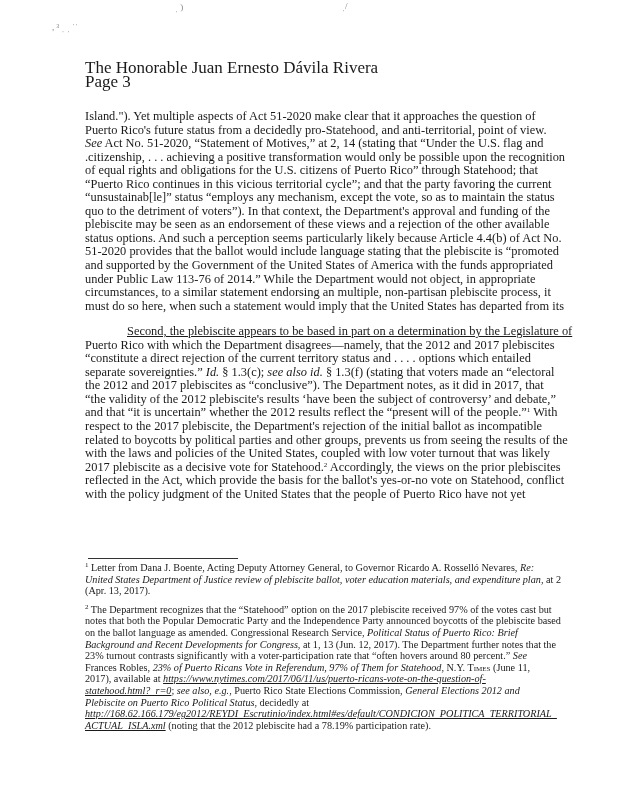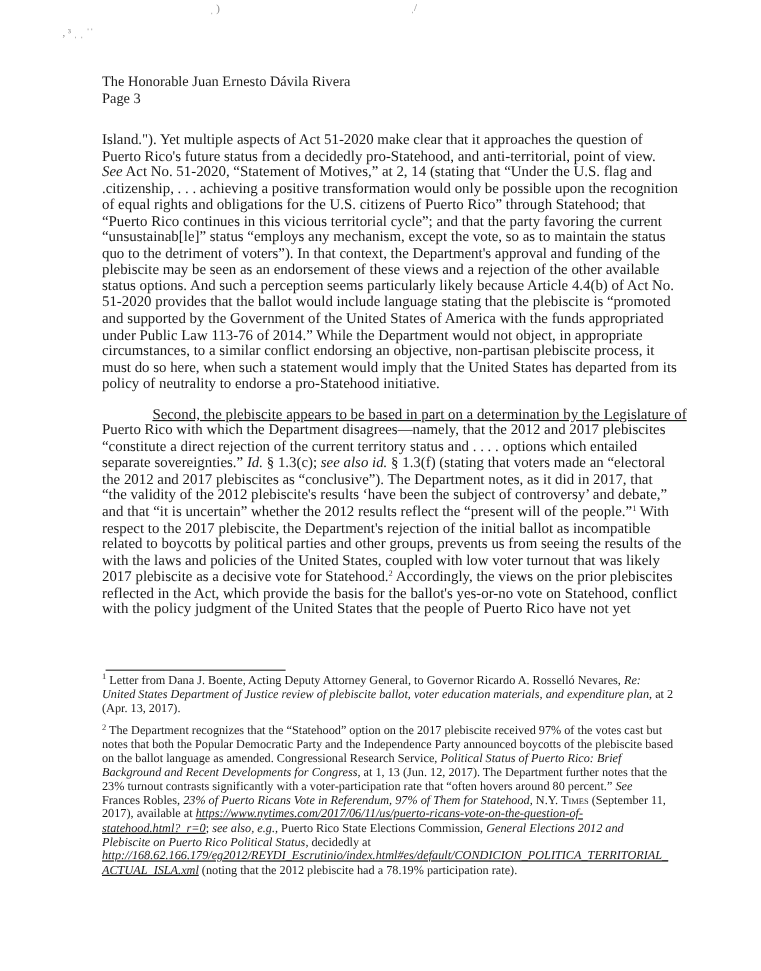--- a/index.html
+++ b/index.html
@@ -1,19 +1,19 @@
 <!DOCTYPE html>
 <html><head>
 <meta charset="utf-8">
 <style>
   html, body { margin: 0; padding: 0; background: #ffffff; }
   body { width: 634px; height: 809px; position: relative; overflow: hidden;
          font-family: "Liberation Serif", serif; color: #1a1a1a; }
   .speck { position: absolute; font-size: 9px; color: #888; font-family: "Liberation Serif", serif; }
-  .header { position: absolute; left: 85px; top: 61px; font-size: 12px; line-height: 14px; }
+  .header { position: absolute; left: 85px; top: 61px; font-size: 17px; line-height: 14px; }
   .body-text { position: absolute; left: 85px; top: 110px; width: 470px; font-size: 12.4px; line-height: 13.55px; }
   .body-text .line { white-space: nowrap; display: block; }
   .para-gap { height: 12px; }
   .indent { padding-left: 42px; text-decoration: underline; }
   .fn-rule { position: absolute; left: 88px; top: 558px; width: 150px; border-top: 1px solid #333; }
   .footnotes { position: absolute; left: 85px; top: 562px; width: 470px; font-size: 10.2px; line-height: 11.6px; }
   .footnotes .line { white-space: nowrap; display: block; }
   .fn-gap { height: 7px; }
   sup { font-size: 7px; line-height: 0; vertical-align: 4px; }
   i { font-style: italic; }
@@ -40,23 +40,22 @@
       <span class="line">.citizenship, . . . achieving a positive transformation would only be possible upon the recognition</span>
       <span class="line">of equal rights and obligations for the U.S. citizens of Puerto Rico” through Statehood; that</span>
       <span class="line">“Puerto Rico continues in this vicious territorial cycle”; and that the party favoring the current</span>
       <span class="line">“unsustainab[le]” status “employs any mechanism, except the vote, so as to maintain the status</span>
       <span class="line">quo to the detriment of voters”).  In that context, the Department's approval and funding of the</span>
       <span class="line">plebiscite may be seen as an endorsement of these views and a rejection of the other available</span>
       <span class="line">status options.  And such a perception seems particularly likely because Article 4.4(b) of Act No.</span>
       <span class="line">51-2020 provides that the ballot would include language stating that the plebiscite is “promoted</span>
       <span class="line">and supported by the Government of the United States of America with the funds appropriated</span>
       <span class="line">under Public Law 113-76 of 2014.”  While the Department would not object, in appropriate</span>
-      <span class="line">circumstances, to a similar conflict endorsing an objective, non-partisan plebiscite process, it</span>
+      <span class="line">circumstances, to a similar statement endorsing an multiple, non-partisan plebiscite process, it</span>
       <span class="line">must do so here, when such a statement would imply that the United States has departed from its</span>
-      <span class="line">policy of neutrality to endorse a pro-Statehood initiative.</span>
     </div>
   <div class="para-gap"></div>
   <div>
     <span class="line indent">Second, the plebiscite appears to be based in part on a determination by the Legislature of</span>
     <span class="line">Puerto Rico with which the Department disagrees—namely, that the 2012 and 2017 plebiscites</span>
     <span class="line">“constitute a direct rejection of the current territory status and . . . . options which entailed</span>
     <span class="line"><span>separate sovereignties.”  </span><i>Id.</i><span> § 1.3(c); </span><i>see also id.</i><span> § 1.3(f) (stating that voters made an “electoral</span></span>
     <span class="line">the 2012 and 2017 plebiscites as “conclusive”).  The Department notes, as it did in 2017, that</span>
     <span class="line">“the validity of the 2012 plebiscite's results ‘have been the subject of controversy’ and debate,”</span>
     <span class="line"><span>and that “it is uncertain” whether the 2012 results reflect the “present will of the people.”</span><sup>1</sup><span>  With</span></span>
@@ -77,20 +76,20 @@
     <span class="line"><i>United States Department of Justice review of plebiscite ballot, voter education materials, and expenditure plan</i><span>, at 2</span></span>
     <span class="line">(Apr. 13, 2017).</span>
   </div>
   <div class="fn-gap"></div>
   <div>
     <span class="line"><sup>2</sup><span> The Department recognizes that the “Statehood” option on the 2017 plebiscite received 97% of the votes cast but</span></span>
     <span class="line">notes that both the Popular Democratic Party and the Independence Party announced boycotts of the plebiscite based</span>
     <span class="line"><span>on the ballot language as amended.  Congressional Research Service, </span><i>Political Status of Puerto Rico: Brief</i></span>
     <span class="line"><i>Background and Recent Developments for Congress</i><span>, at 1, 13 (Jun. 12, 2017).  The Department further notes that the</span></span>
     <span class="line"><span>23% turnout contrasts significantly with a voter-participation rate that “often hovers around 80 percent.”  </span><i>See</i></span>
-    <span class="line"><span>Frances Robles, </span><i>23% of Puerto Ricans Vote in Referendum, 97% of Them for Statehood</i><span>, N.Y. </span><span class="sc">Times</span><span> (September 11,</span></span>
+    <span class="line"><span>Frances Robles, </span><i>23% of Puerto Ricans Vote in Referendum, 97% of Them for Statehood</i><span>, N.Y. </span><span class="sc">Times</span><span> (June 11,</span></span>
     <span class="line"><span>2017), available at </span><i><u>https://www.nytimes.com/2017/06/11/us/puerto-ricans-vote-on-the-question-of-</u></i></span>
     <span class="line"><i><u>statehood.html?_r=0</u></i><span>; </span><i>see also, e.g.</i><span>, Puerto Rico State Elections Commission, </span><i>General Elections 2012 and</i></span>
     <span class="line"><i>Plebiscite on Puerto Rico Political Status</i><span>, decidedly at</span></span>
     <span class="line"><i><u>http://168.62.166.179/eg2012/REYDI_Escrutinio/index.html#es/default/CONDICION_POLITICA_TERRITORIAL_</u></i></span>
     <span class="line"><i><u>ACTUAL_ISLA.xml</u></i><span> (noting that the 2012 plebiscite had a 78.19% participation rate).</span></span>
   </div>
 </div>
 
 </body></html>

